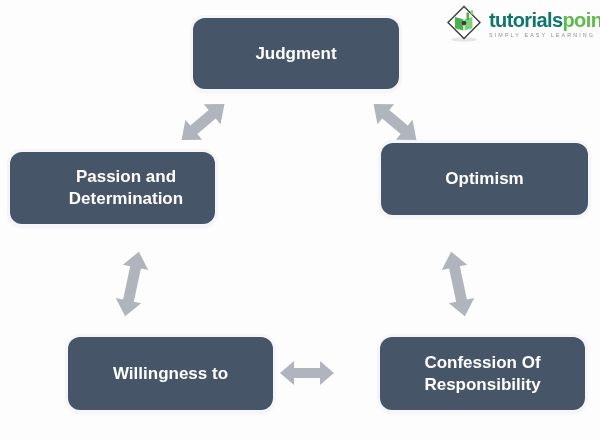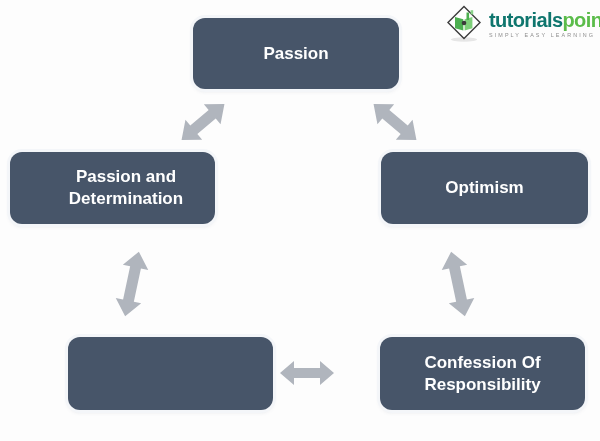--- a/index.html
+++ b/index.html
@@ -71,21 +71,21 @@
     text-align: center;
     font-weight: bold;
     font-size: 17px;
     line-height: 1.28;
     box-shadow: 0 0 0 3px #f4f6f9, 0 2px 4px rgba(90,100,120,0.18);
     box-sizing: border-box;
     padding: 6px 10px;
   }
   .node-judgment        { left: 193px; top: 18px;  width: 206px; height: 71px; }
   .node-passion         { left: 10px;  top: 152px; width: 205px; height: 72px; padding-left: 37px; }
-  .node-optimism        { left: 381px; top: 152px; width: 207px; height: 72px; }
+  .node-optimism        { left: 381px; top: 143px; width: 207px; height: 72px; }
   .node-willingness     { left: 68px;  top: 337px; width: 205px; height: 73px; }
   .node-confession      { left: 340px; top: 337px; width: 205px; height: 73px; margin-left: 40px; }
 
   
   .arrow {
     position: absolute;
     overflow: visible;
   }
   .arrow svg { display: block; }
   .arrow-body { fill: #b0b5bd; }
@@ -113,33 +113,33 @@
         <circle cx="20" cy="19" r="2.3" fill="#3b3b3b"></circle>
       </svg>
     </div>
     <div class="logo-text">
       <div class="logo-word"><span class="tp-dark">tutorials</span><span class="tp-green">point</span></div>
       <div class="logo-tagline">SIMPLY EASY LEARNING</div>
     </div>
   </div>
 
   <div class="node node-judgment">
-    <span>Passion</span>
+    <span>Judgment</span>
   </div>
 
   <div class="node node-passion">
     <span><span>Passion and</span><br><span>Determination</span></span>
   </div>
 
   <div class="node node-optimism">
     <span>Optimism</span>
   </div>
 
   <div class="node node-willingness">
-    <span><br></span>
+    <span><span>Willingness to</span><br></span>
   </div>
 
   <div class="node node-confession">
     <span><span>Confession Of</span><br><span>Responsibility</span></span>
   </div>
 
   <div class="arrow arrow-tl">
     <svg width="62" height="52" viewBox="0 0 62 52">
       <g transform="rotate(-40 31 26)">
         <polygon class="arrow-body" points="3,26 19,13 19,20.5 43,20.5 43,13 59,26 43,39 43,31.5 19,31.5 19,39"></polygon>

